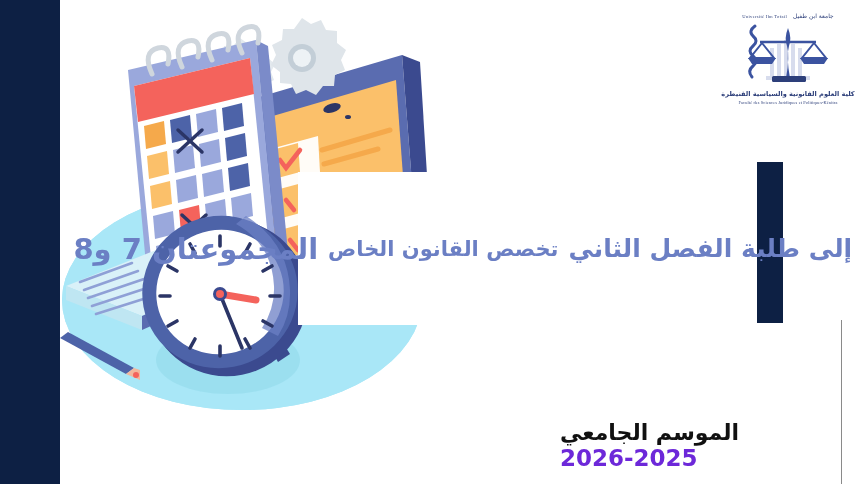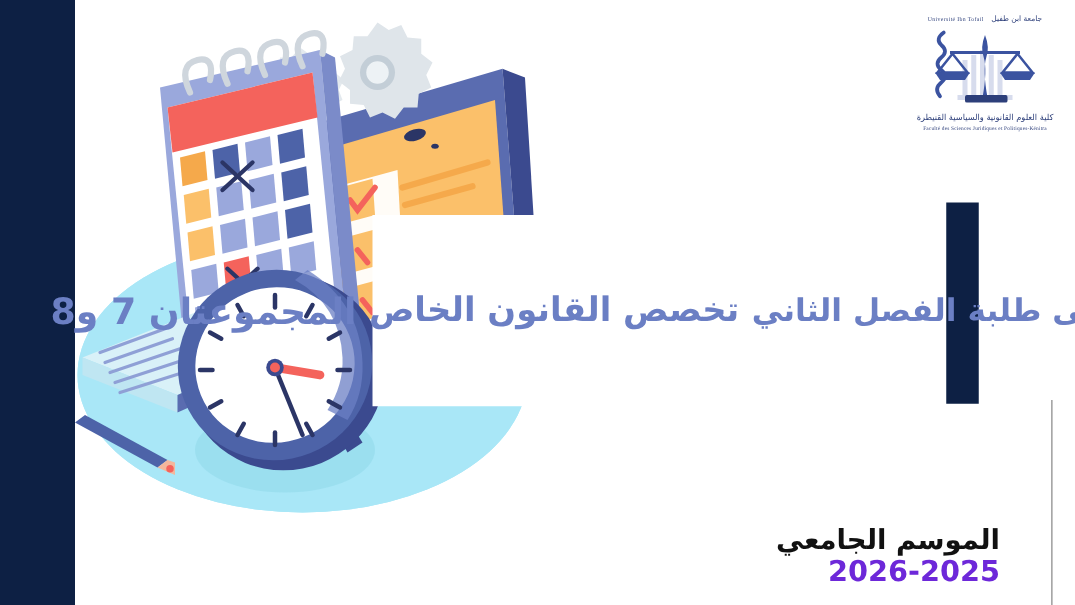--- a/index.html
+++ b/index.html
@@ -48,27 +48,27 @@
   }
   .title-line{
     color:#6b7fc4;
     font-weight:bold;
     font-size:26px;
     line-height:1.25;
     white-space:nowrap;
     letter-spacing:0px;
   }
   .title-line.l1{font-size:25px;}
-  .title-line.l2{font-size:27px;}
+  .title-line.l2{font-size:21px;}
   .title-line.l3{font-size:29px;}
 
   
   .season{
     position:absolute;left:560px;top:420px;width:240px;
-    direction:rtl;text-align:right;
+    direction:rtl;text-align:left;
   }
   .season-label{
     color:#111111;font-weight:bold;font-size:22px;line-height:1.15;
   }
   .season-years{
     color:#6d28d9;font-weight:bold;font-size:23px;line-height:1.15;
     direction:ltr;
   }
 
   
@@ -85,21 +85,21 @@
   }
   .logo-univ-ar{
     font-size:6px;color:#2d3f7a;white-space:nowrap;direction:rtl;
   }
   .logo-emblem{
     position:absolute;left:22px;top:18px;width:92px;height:62px;
   }
   .logo-fac-ar{
     position:absolute;left:0;top:86px;width:136px;text-align:center;
     font-size:6.6px;color:#2d3f7a;direction:rtl;white-space:nowrap;
-    font-weight:normal;
+    font-weight:bold;
   }
   .logo-fac-fr{
     position:absolute;left:0;top:96px;width:136px;text-align:center;
     font-size:4.3px;color:#2d3f7a;letter-spacing:.15px;white-space:nowrap;
     font-family:"Liberation Serif",serif;
   }
 </style>
 </head>
 <body>
 

